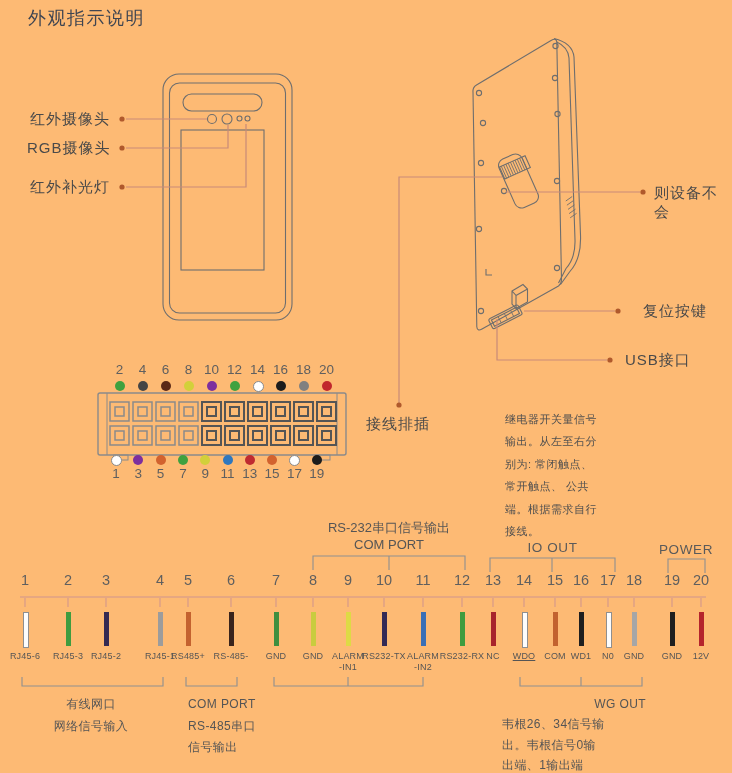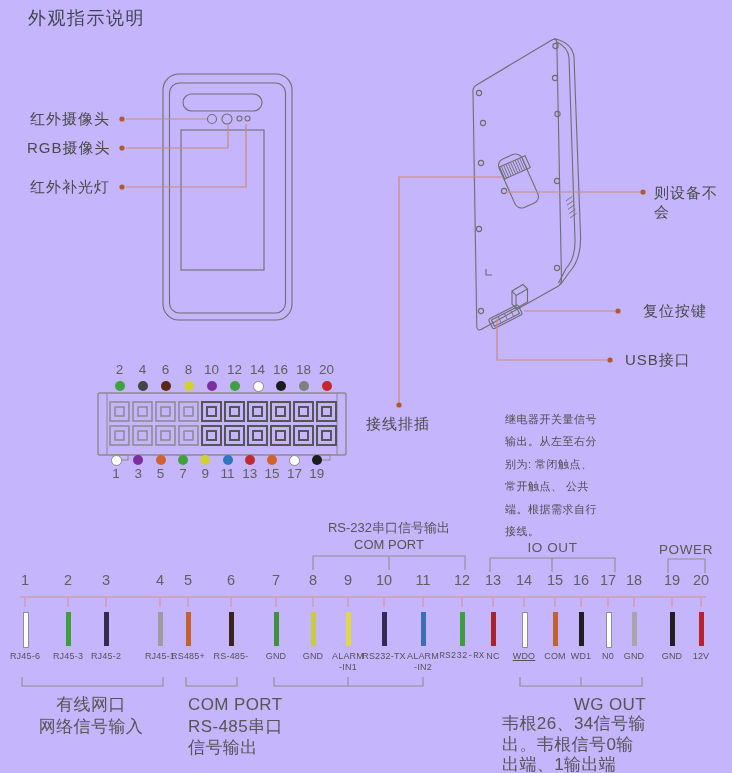--- a/index.html
+++ b/index.html
@@ -1,25 +1,25 @@
 <!DOCTYPE html>
 <html><head>
 <meta charset="utf-8">
 <style>
   html,body{margin:0;padding:0;background:#ffffff;}
-  #page{position:relative;width:732px;height:773px;background:#c4b5fd;overflow:hidden;
+  #page{position:relative;width:732px;height:773px;background:#fdba74;overflow:hidden;
         font-family:"Liberation Sans", sans-serif;color:#4d4d4d;}
   .abs{position:absolute;}
   .pre{white-space:pre-line;}
   #title{left:28px;top:6px;font-size:18px;letter-spacing:1.5px;color:#3f4551;font-weight:500;}
   .cjk-label{font-size:15px;letter-spacing:1px;color:#4a4a4a;}
   .note{font-size:11px;line-height:22.4px;color:#4f4f4f;letter-spacing:0.5px;}
   .annot{font-size:13px;line-height:17px;text-align:center;color:#555;}
   .annot-en{font-size:13.5px;letter-spacing:0.6px;text-align:center;color:#5a5a5a;}
-  .group-label{font-size:17px;line-height:21.5px;color:#555;letter-spacing:0.4px;}
+  .group-label{font-size:12px;line-height:21.5px;color:#555;letter-spacing:0.4px;}
   .pin-num{position:absolute;width:30px;text-align:center;font-size:14.5px;color:#5f5f5f;}
   .cdot-num{position:absolute;width:22px;text-align:center;font-size:13.5px;color:#5f5f5f;}
   .cdot{position:absolute;width:10px;height:10px;border-radius:50%;}
   .cdot.dot-white{background:#ffffff;border:1.3px solid #8a8a8a;width:9px;height:9px;}
   .wire{position:absolute;width:5px;height:34px;}
   .wire.wire-white{border:1px solid #8f8f8f;width:4px;background:#fdfdfd !important;}
   .wire-label{position:absolute;width:60px;text-align:center;font-size:9px;color:#555;
               line-height:10.5px;letter-spacing:0.2px;}
   svg{position:absolute;left:0;top:0;}
 </style>
@@ -265,21 +265,21 @@
 -IN1</div>
       <div class="pin-num" style="left: 369px; top: 572px;">10</div>
       <div class="wire" style="left: 381.5px; top: 612px; background: rgb(52, 42, 85);"></div>
       <div class="wire-label pre" style="left: 354px; top: 651px;">RS232-TX</div>
       <div class="pin-num" style="left: 408px; top: 572px;">11</div>
       <div class="wire" style="left: 420.5px; top: 612px; background: rgb(58, 111, 181);"></div>
       <div class="wire-label pre" style="left: 393px; top: 651px;">ALARM
 -IN2</div>
       <div class="pin-num" style="left: 447px; top: 572px;">12</div>
       <div class="wire" style="left: 459.5px; top: 612px; background: rgb(63, 156, 63);"></div>
-      <div class="wire-label pre" style="left: 432px; top: 651px; font-family: Liberation Mono, monospace;">RS232-RX</div>
+      <div class="wire-label pre" style="left: 432px; top: 651px;">RS232-RX</div>
       <div class="pin-num" style="left: 478px; top: 572px;">13</div>
       <div class="wire" style="left: 490.5px; top: 612px; background: rgb(168, 36, 44);"></div>
       <div class="wire-label pre" style="left: 463px; top: 651px;">NC</div>
       <div class="pin-num" style="left: 509px; top: 572px;">14</div>
       <div class="wire wire-white" style="left: 521.5px; top: 612px; background: rgb(242, 242, 242);"></div>
       <div class="wire-label pre" style="left: 494px; top: 651px; text-decoration: underline;">WDO</div>
       <div class="pin-num" style="left: 540px; top: 572px;">15</div>
       <div class="wire" style="left: 552.5px; top: 612px; background: rgb(194, 98, 47);"></div>
       <div class="wire-label pre" style="left: 525px; top: 651px;">COM</div>
       <div class="pin-num" style="left: 566px; top: 572px;">16</div>

